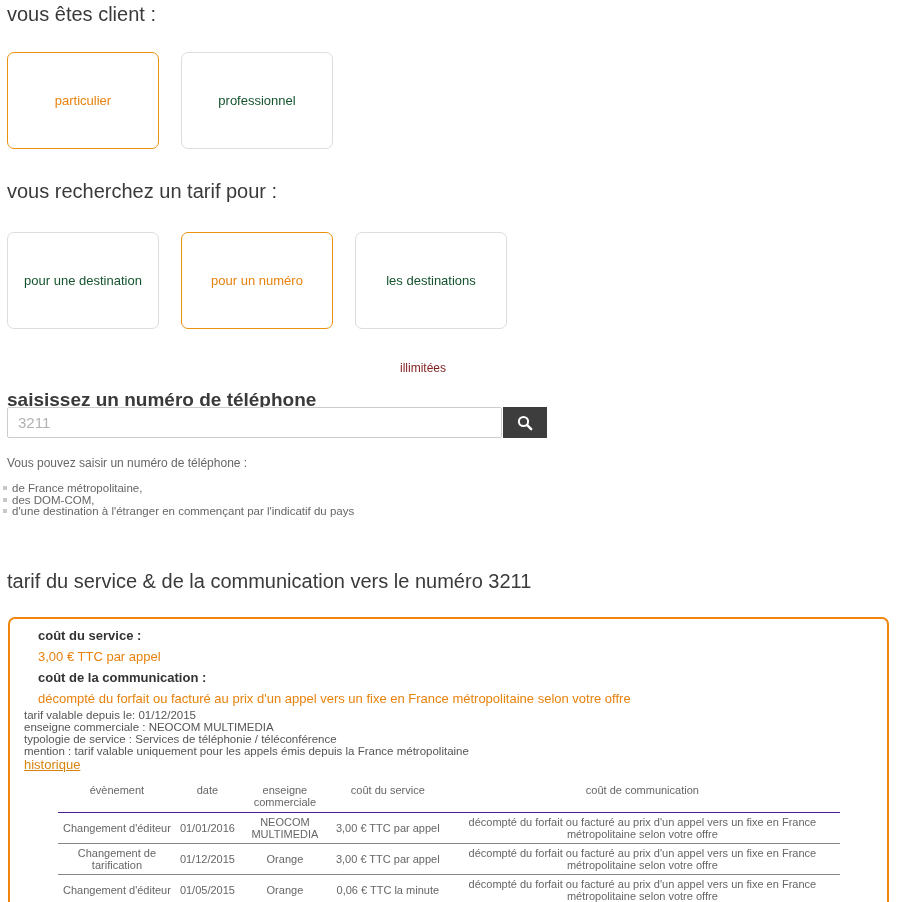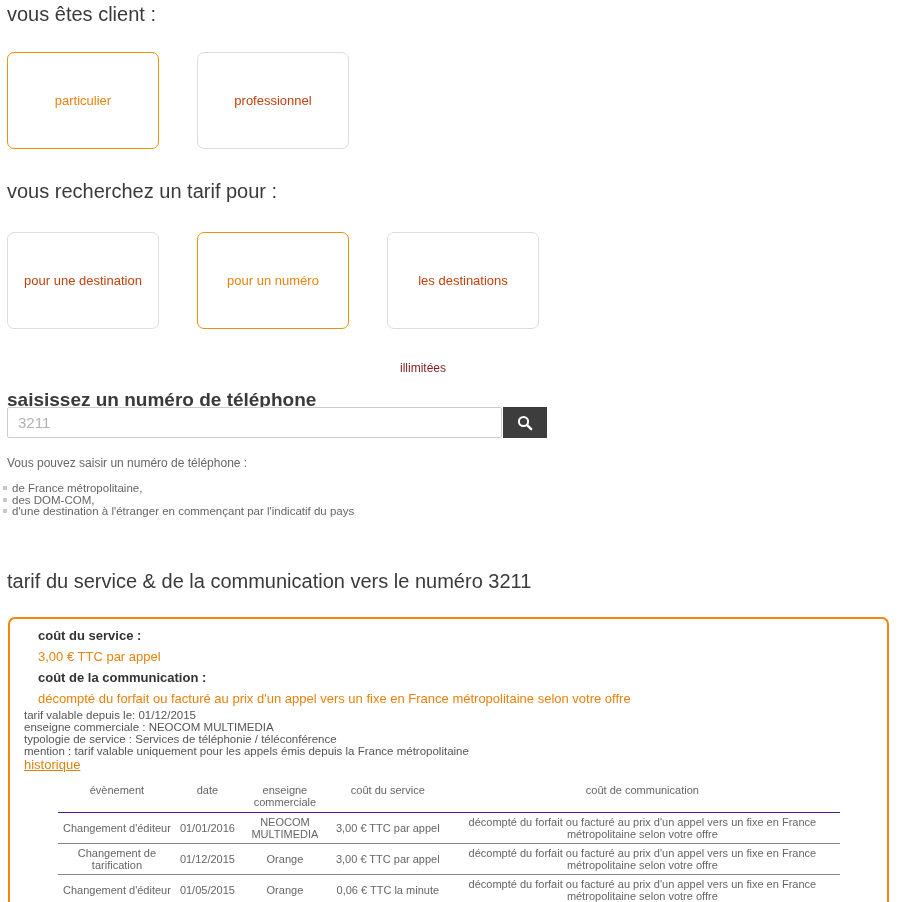--- a/index.html
+++ b/index.html
@@ -8,27 +8,27 @@
     width: 899px; height: 902px;
     position: relative;
     font-family: "Liberation Sans", sans-serif;
     color: #383838;
     overflow: hidden;
   }
   .h1 {
     position: absolute; left: 7px;
     font-size: 20px; font-weight: 400; color: #3a3a3a;
   }
-  .cards { position: absolute; left: 7px; display: flex; gap: 38px; }
+  .cards { position: absolute; left: 7px; display: flex; gap: 22px; }
   .card {
     width: 152px; height: 97px;
     border: 1px solid #dddddd; border-radius: 7px;
     background: #ffffff;
     display: flex; align-items: center; justify-content: center;
-    font-size: 13px; color: #c2410c; cursor: pointer;
+    font-size: 13px; color: #14532d; cursor: pointer;
     font-family: "Liberation Sans", sans-serif;
   }
   .card.selected { border-color: #e8920e; color: #e8820d; }
   .note {
     position: absolute; left: 400px; top: 361px;
     font-size: 12px; color: #7f1d1d;
   }
   .search-row { position: absolute; left: 7px; top: 407px; display: flex; }
   .search-input {
     width: 495px; height: 31px;

